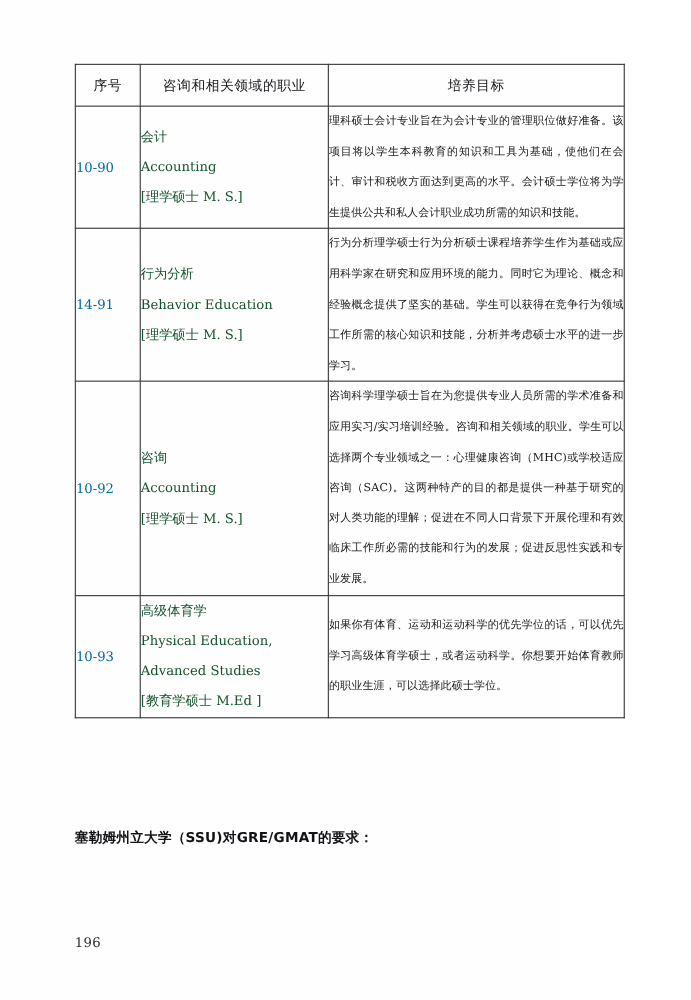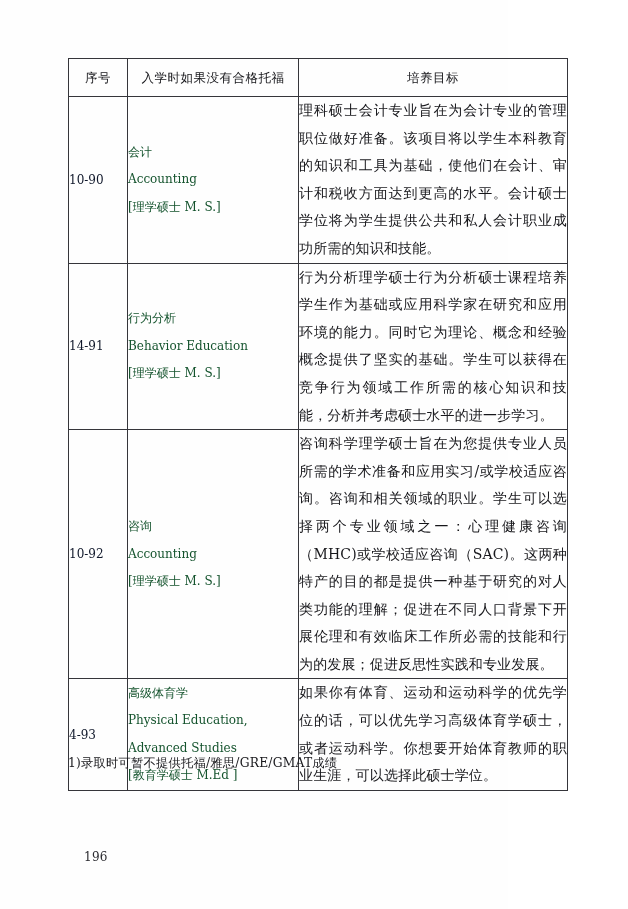--- a/index.html
+++ b/index.html
@@ -50,39 +50,39 @@
     letter-spacing: 0.5px;
     color: #16161a;
     height: 37px;
     line-height: 37px;
     white-space: nowrap;
   }
 
   .no-cell {
     text-align: left;
     font-size: 12px;
-    color: #0f172a;
+    color: #0369a1;
     padding-left: 6px;
     font-family: "DejaVu Serif", "Liberation Serif", serif;
   }
 
   .prog-cell {
     padding: 4px 0 4px 8px;
     font-size: 12px;
     line-height: 27.5px;
     color: #14532d;
   }
   .prog-line {
     display: block;
     white-space: nowrap;
   }
 
   .goal-cell {
     padding: 6px 7px 6px 7px;
-    font-size: 14px;
+    font-size: 10px;
     line-height: 27.6px;
     text-align: justify;
     text-justify: inter-character;
     color: #17171b;
     letter-spacing: 0.15px;
   }
   .goal-cell p {
     margin: 0;
     text-align: justify;
     text-align-last: left;
@@ -107,42 +107,42 @@
   .note-line {
     font-size: 12.3px;
     line-height: 30px;
     color: #17171b;
     white-space: nowrap;
     letter-spacing: 0.2px;
   }
 
   .page-number {
     position: absolute;
-    left: 84px;
+    left: 68px;
     top: 850px;
     font-size: 12px;
     color: #2b2b30;
     letter-spacing: 0.3px;
   }
 </style>
 </head>
 <body>
 
 <div class="page">
 
   <table class="doc-table">
     <colgroup>
       <col class="c-no">
       <col class="c-prog">
       <col class="c-goal">
     </colgroup>
     <thead>
       <tr>
         <th class="hdr-cell">序号</th>
-        <th class="hdr-cell">入学时如果没有合格托福</th>
+        <th class="hdr-cell">咨询和相关领域的职业</th>
         <th class="hdr-cell">培养目标</th>
       </tr>
     </thead>
     <tbody>
       <tr>
         <td class="no-cell">10-90</td>
         <td class="prog-cell">
           <span class="prog-line">会计</span>
           <span class="prog-line">Accounting</span>
           <span class="prog-line">[理学硕士  M. S.]</span>
@@ -165,38 +165,38 @@
       </tr>
 
       <tr>
         <td class="no-cell">10-92</td>
         <td class="prog-cell">
           <span class="prog-line">咨询</span>
           <span class="prog-line">Accounting</span>
           <span class="prog-line">[理学硕士  M. S.]</span>
         </td>
         <td class="goal-cell">
-          <p>咨询科学理学硕士旨在为您提供专业人员所需的学术准备和应用实习/或学校适应咨询。咨询和相关领域的职业。学生可以选择两个专业领域之一：心理健康咨询（MHC)或学校适应咨询（SAC)。这两种特产的目的都是提供一种基于研究的对人类功能的理解；促进在不同人口背景下开展伦理和有效临床工作所必需的技能和行为的发展；促进反思性实践和专业发展。</p>
-        </td>
-      </tr>
-
-      <tr>
-        <td class="no-cell">4-93</td>
+          <p>咨询科学理学硕士旨在为您提供专业人员所需的学术准备和应用实习/实习培训经验。咨询和相关领域的职业。学生可以选择两个专业领域之一：心理健康咨询（MHC)或学校适应咨询（SAC)。这两种特产的目的都是提供一种基于研究的对人类功能的理解；促进在不同人口背景下开展伦理和有效临床工作所必需的技能和行为的发展；促进反思性实践和专业发展。</p>
+        </td>
+      </tr>
+
+      <tr>
+        <td class="no-cell">10-93</td>
         <td class="prog-cell">
           <span class="prog-line">高级体育学</span>
           <span class="prog-line">Physical Education,</span>
           <span class="prog-line">Advanced Studies</span>
           <span class="prog-line">[教育学硕士  M.Ed ]</span>
         </td>
         <td class="goal-cell">
           <p>如果你有体育、运动和运动科学的优先学位的话，可以优先学习高级体育学硕士，或者运动科学。你想要开始体育教师的职业生涯，可以选择此硕士学位。</p>
         </td>
       </tr>
     </tbody>
   </table>
 
   <div class="notes">
-    <div class="note-line">1)录取时可暂不提供托福/雅思/GRE/GMAT成绩</div>
+    <div class="notes-title">塞勒姆州立大学（SSU)对GRE/GMAT的要求：</div>
   </div>
 
   <div class="page-number">196</div>
 
 </div>
 
 </body></html>

